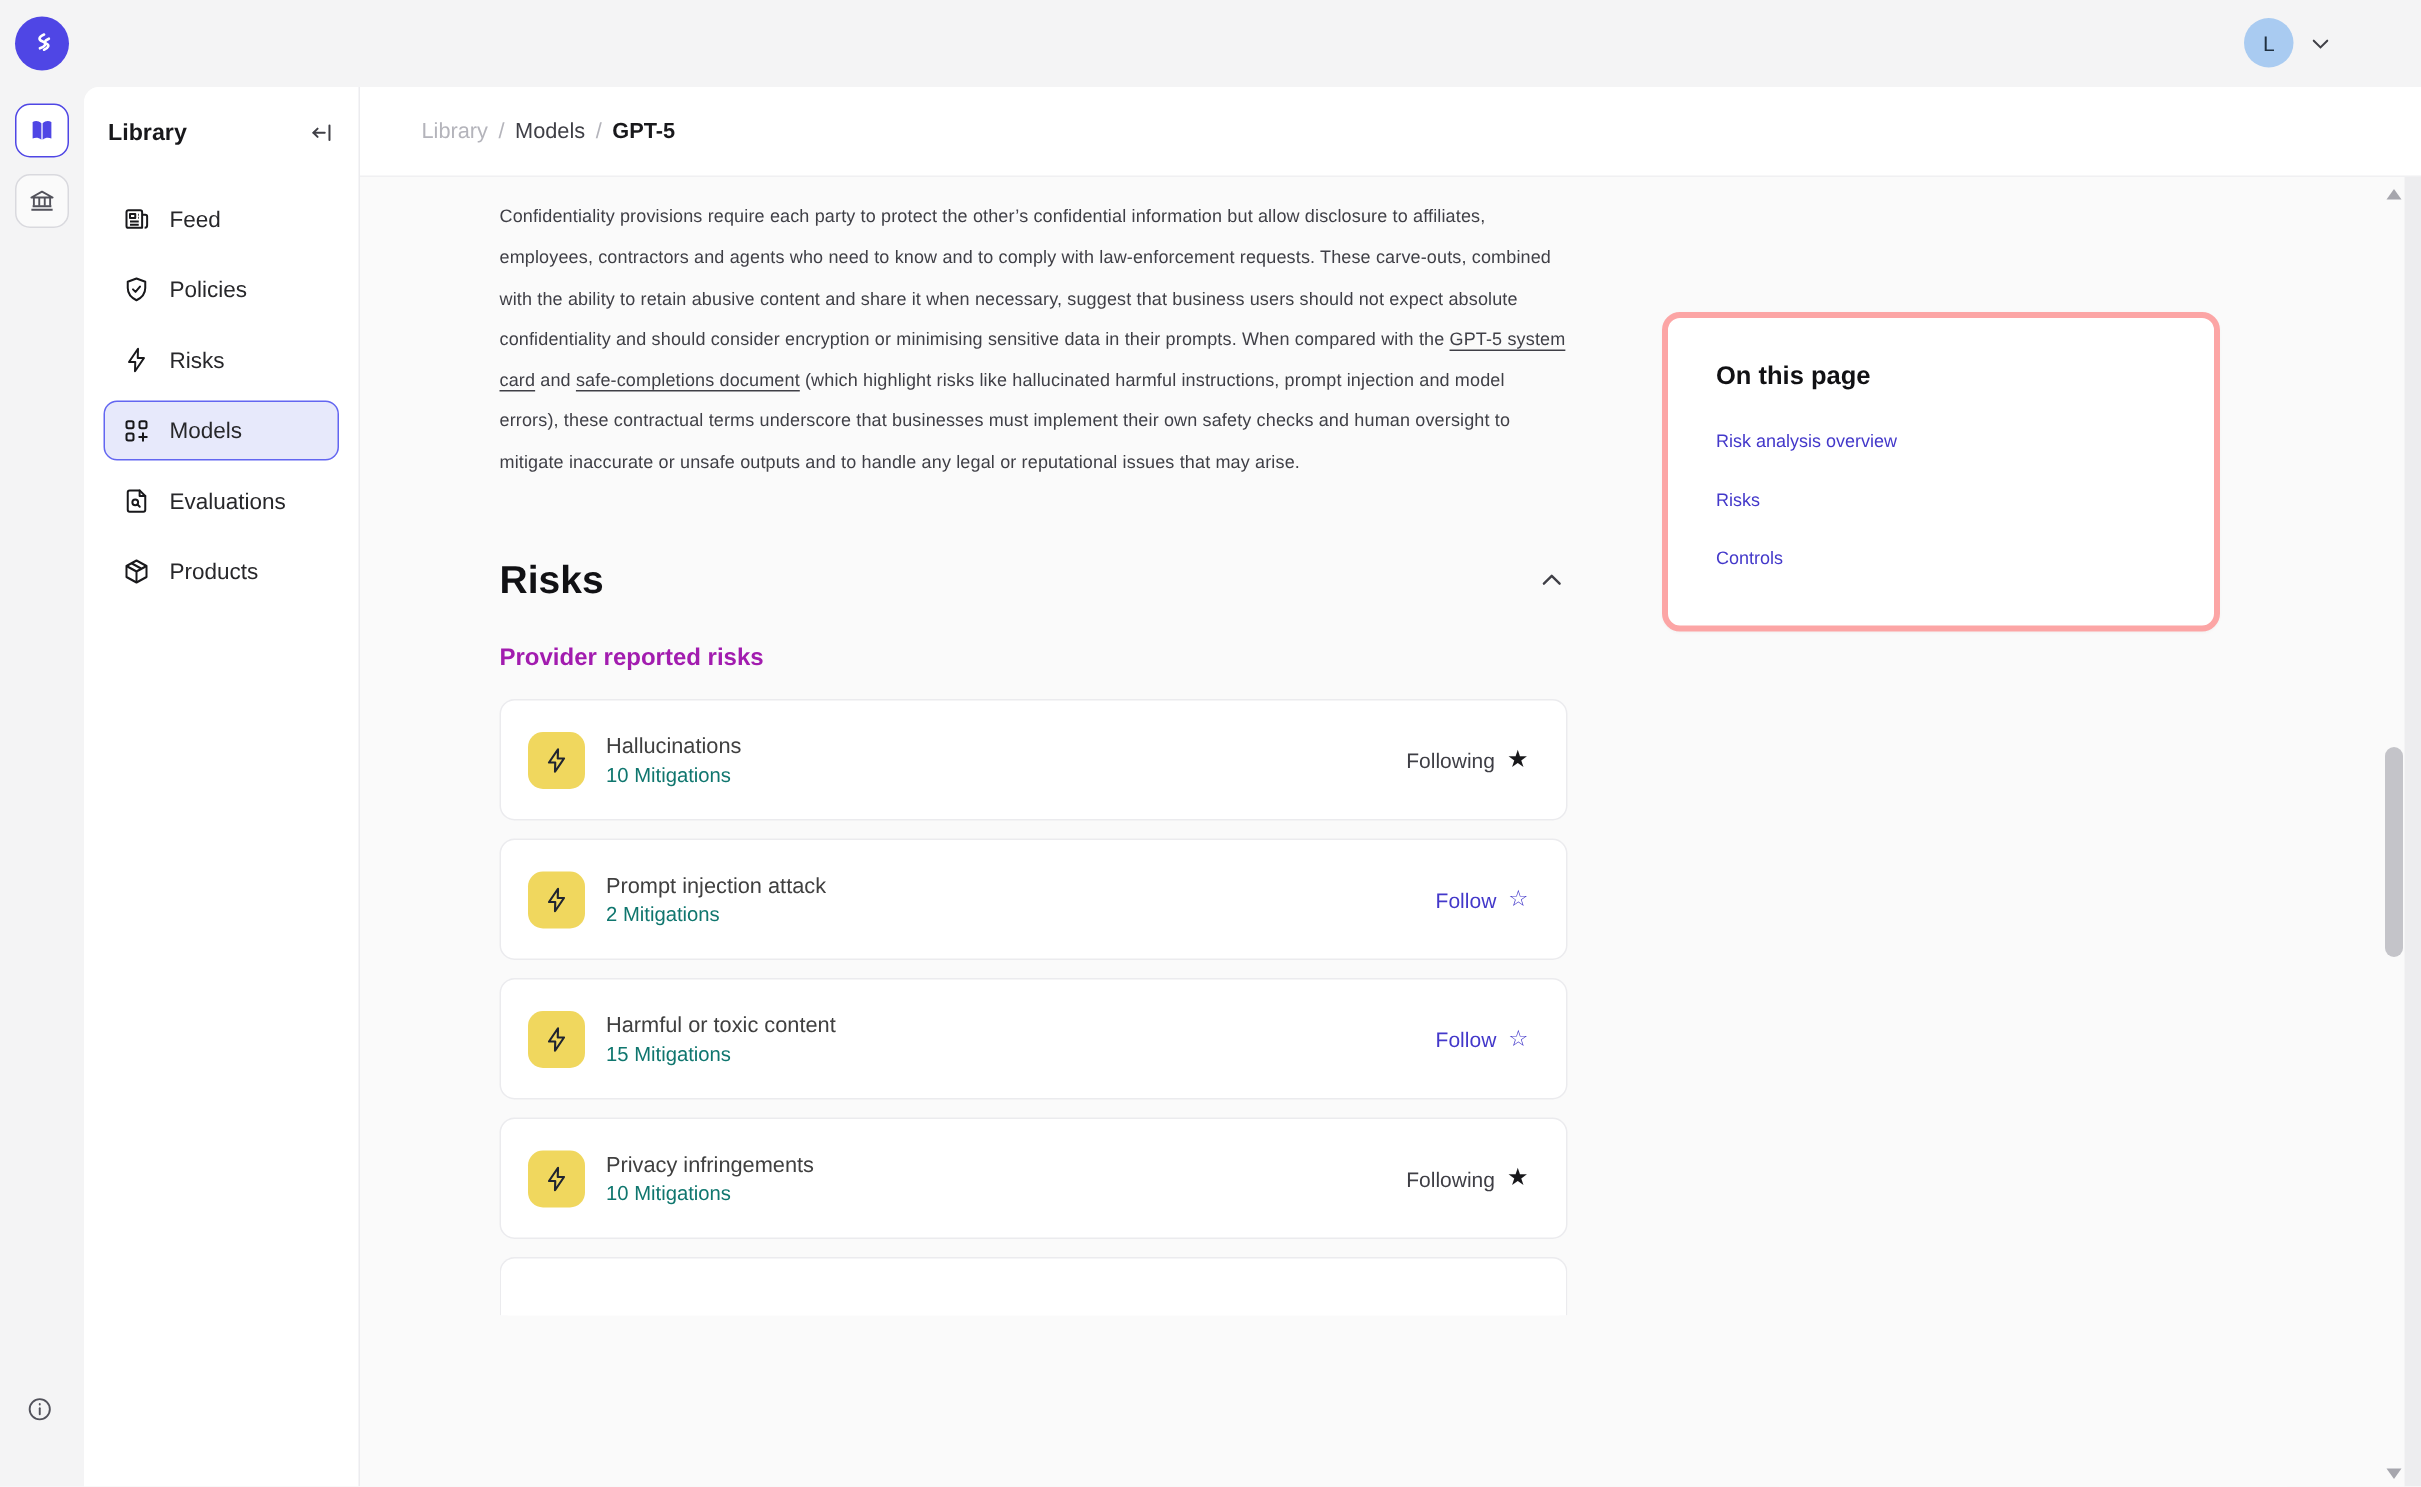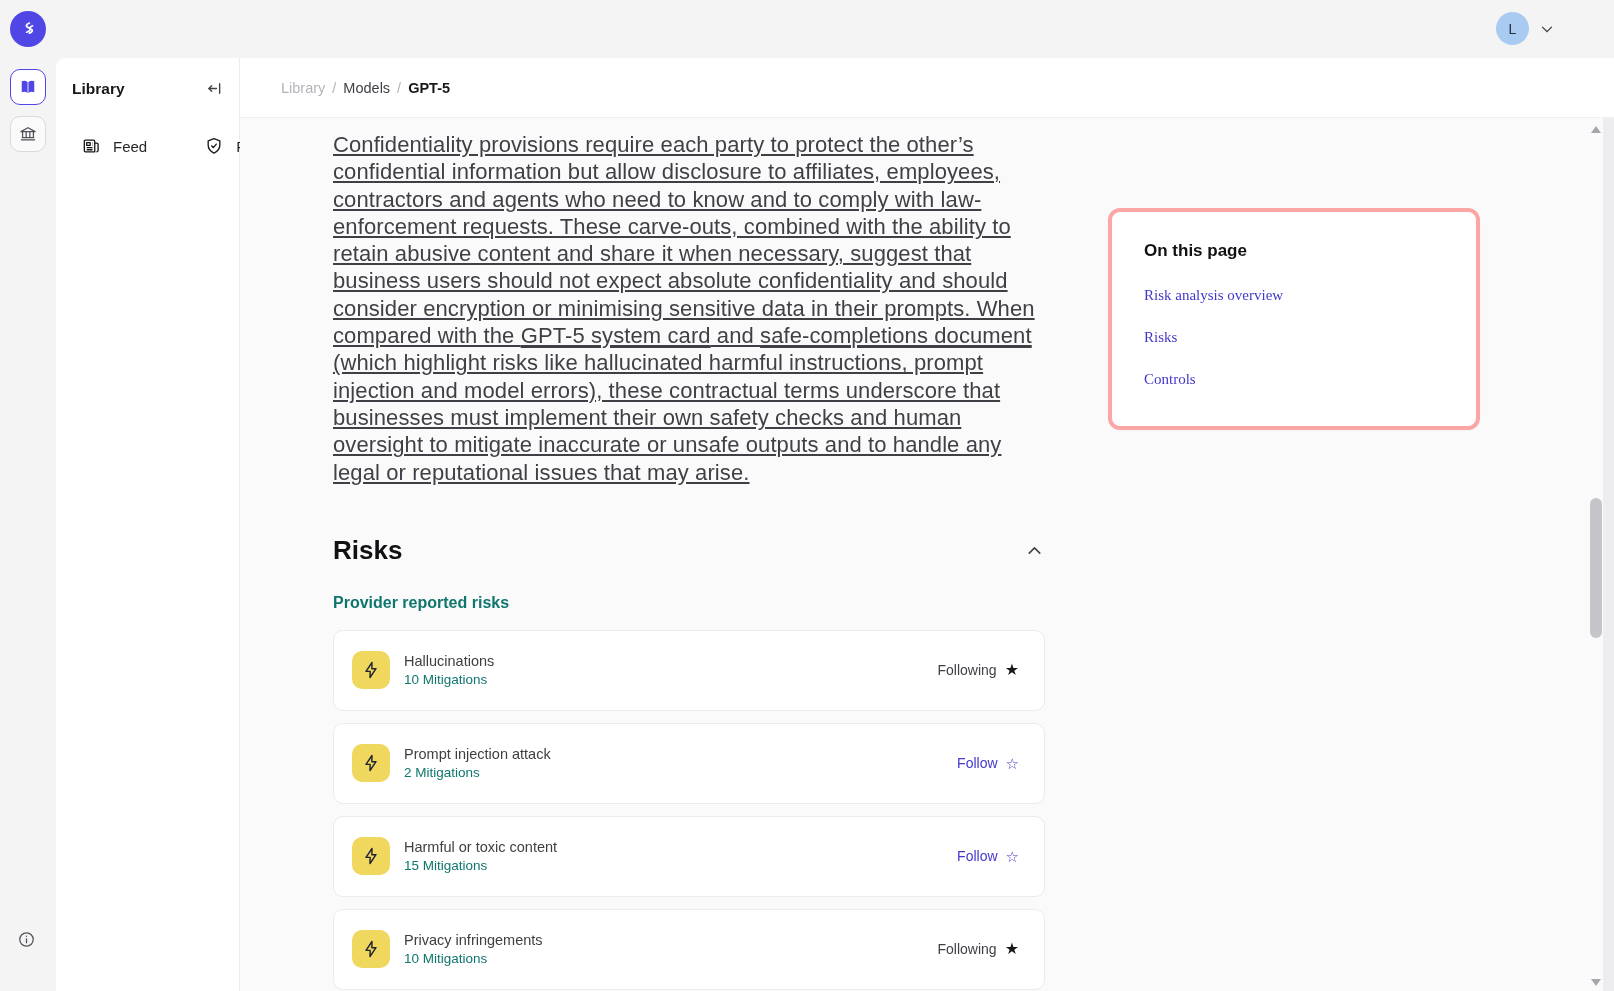--- a/index.html
+++ b/index.html
@@ -32,47 +32,47 @@
   .sheet { position:absolute; left:56px; top:58px; right:0; bottom:0;
     background:#fafafa; border-top-left-radius:10px; overflow:hidden; }
 
   
   .sidebar { position:absolute; left:0; top:0; width:184px; height:100%;
     background:#ffffff; border-right:1px solid #ececef; }
   .sidebar-head { display:flex; align-items:center; justify-content:space-between;
     padding:21px 15px 0 16px; }
   .sidebar-title { font-size:15.5px; font-weight:700; color:#18181b; }
   .collapse-btn { cursor:pointer; color:#3f3f46; }
-  .nav { margin-top:28px; display:flex; flex-direction:row; gap:7px;align-items:center; }
+  .nav { margin-top:28px; display:flex; flex-direction:column; gap:7px; }
   .nav-item { display:flex; align-items:center; gap:12px; height:40px; margin:0 13px;
     padding:0 11px; border-radius:9px; border:1px solid transparent; font-size:15px;
     color:#27272a; cursor:pointer; }
   .nav-item.active { background:#e7e9fb; border-color:#6366f1; }
   .nav-item .nav-label { white-space:nowrap; }
 
   
   .main { position:absolute; left:184px; top:0; right:0; bottom:0; }
   .crumb-bar { height:60px; background:#ffffff; border-bottom:1px solid #f0f0f2;
     display:flex; align-items:center; padding-left:41px; }
   .crumb { font-size:14.5px; display:flex; gap:7px; align-items:center; }
   .crumb .c-muted { color:#b4b4bb; }
   .crumb .c-sep { color:#b4b4bb; }
   .crumb .c-mid { color:#3f3f46; }
   .crumb .c-current { color:#18181b; font-weight:600; }
 
   .content { position:relative; height:873px; background:#fafafa; }
   .article { position:absolute; left:93px; top:13px; width:712px; }
-  .article p { font-size:22px; line-height:27.3px; color:#3f3f46; letter-spacing:0.1px;text-decoration:underline; }
+  .article p { font-size:12px; line-height:27.3px; color:#3f3f46; letter-spacing:0.1px; }
   .article a { color:#3f3f46; text-decoration:underline; text-underline-offset:3px; cursor:pointer; }
 
   .section-head { margin-top:49px; display:flex; align-items:center; justify-content:space-between; }
   .section-title { font-size:26px; font-weight:700; color:#111114; }
   .section-toggle { cursor:pointer; }
 
-  .subsection-title { margin-top:28px; font-size:16px; font-weight:600; color:#0f766e; }
+  .subsection-title { margin-top:28px; font-size:16px; font-weight:600; color:#a21caf; }
 
   .cards { margin-top:18px; display:flex; flex-direction:column; gap:12px; }
   .risk-card { height:81px; background:#ffffff; border:1px solid #ebebee; border-radius:10px;
     display:flex; align-items:center; padding:0 25px 0 18px; gap:14px; cursor:pointer; }
   .risk-icon-box { width:38px; height:38px; border-radius:10px; background:#f0d75e; flex:0 0 auto;
     display:flex; align-items:center; justify-content:center; }
   .risk-texts { display:flex; flex-direction:column; gap:3px; }
   .risk-title { font-size:14.5px; font-weight:500; color:#404040; }
   .risk-sub { font-size:13.5px; color:#0f766e; }
   .action { margin-left:auto; display:flex; align-items:center; gap:8px; font-size:14px; cursor:pointer; }
@@ -82,21 +82,21 @@
   .action.follow { color:#4338ca; }
   .action.follow .star { color:#4338ca; font-size:15px; }
   .risk-card.partial { height:39px; border-bottom:none; border-radius:10px 10px 0 0; }
 
   
   .onpage { position:absolute; left:868px; top:90px; width:372px; background:#ffffff;
     border:4px solid #fca5a5; border-radius:12px; box-shadow:0 1px 2px rgba(0,0,0,0.03);
     padding:29px 32px 38px 32px; }
   .onpage-title { font-size:17px; font-weight:700; color:#111114; }
   .onpage-links { margin-top:26px; display:flex; flex-direction:column; gap:25px; list-style:none; }
-  .onpage-links li { font-size:15px; color:#4338ca; cursor:pointer;font-family:Liberation Serif, serif; }
+  .onpage-links li { font-size:12px; color:#4338ca; cursor:pointer; }
 
   
   .scroll-strip { position:absolute; right:0; top:118px; bottom:0; width:11px; background:#ededef; }
   .scroll-thumb { position:absolute; right:12px; top:498px; width:12px; height:140px;
     border-radius:6px; background:#c4c4c9; cursor:pointer; }
   .scroll-arrow { position:absolute; right:13px; width:0; height:0;
     border-left:5px solid transparent; border-right:5px solid transparent; cursor:pointer; }
   .scroll-arrow.up { top:126px; border-bottom:7px solid #a6a6ad; }
   .scroll-arrow.down { bottom:5px; border-top:7px solid #a6a6ad; }
 </style>

